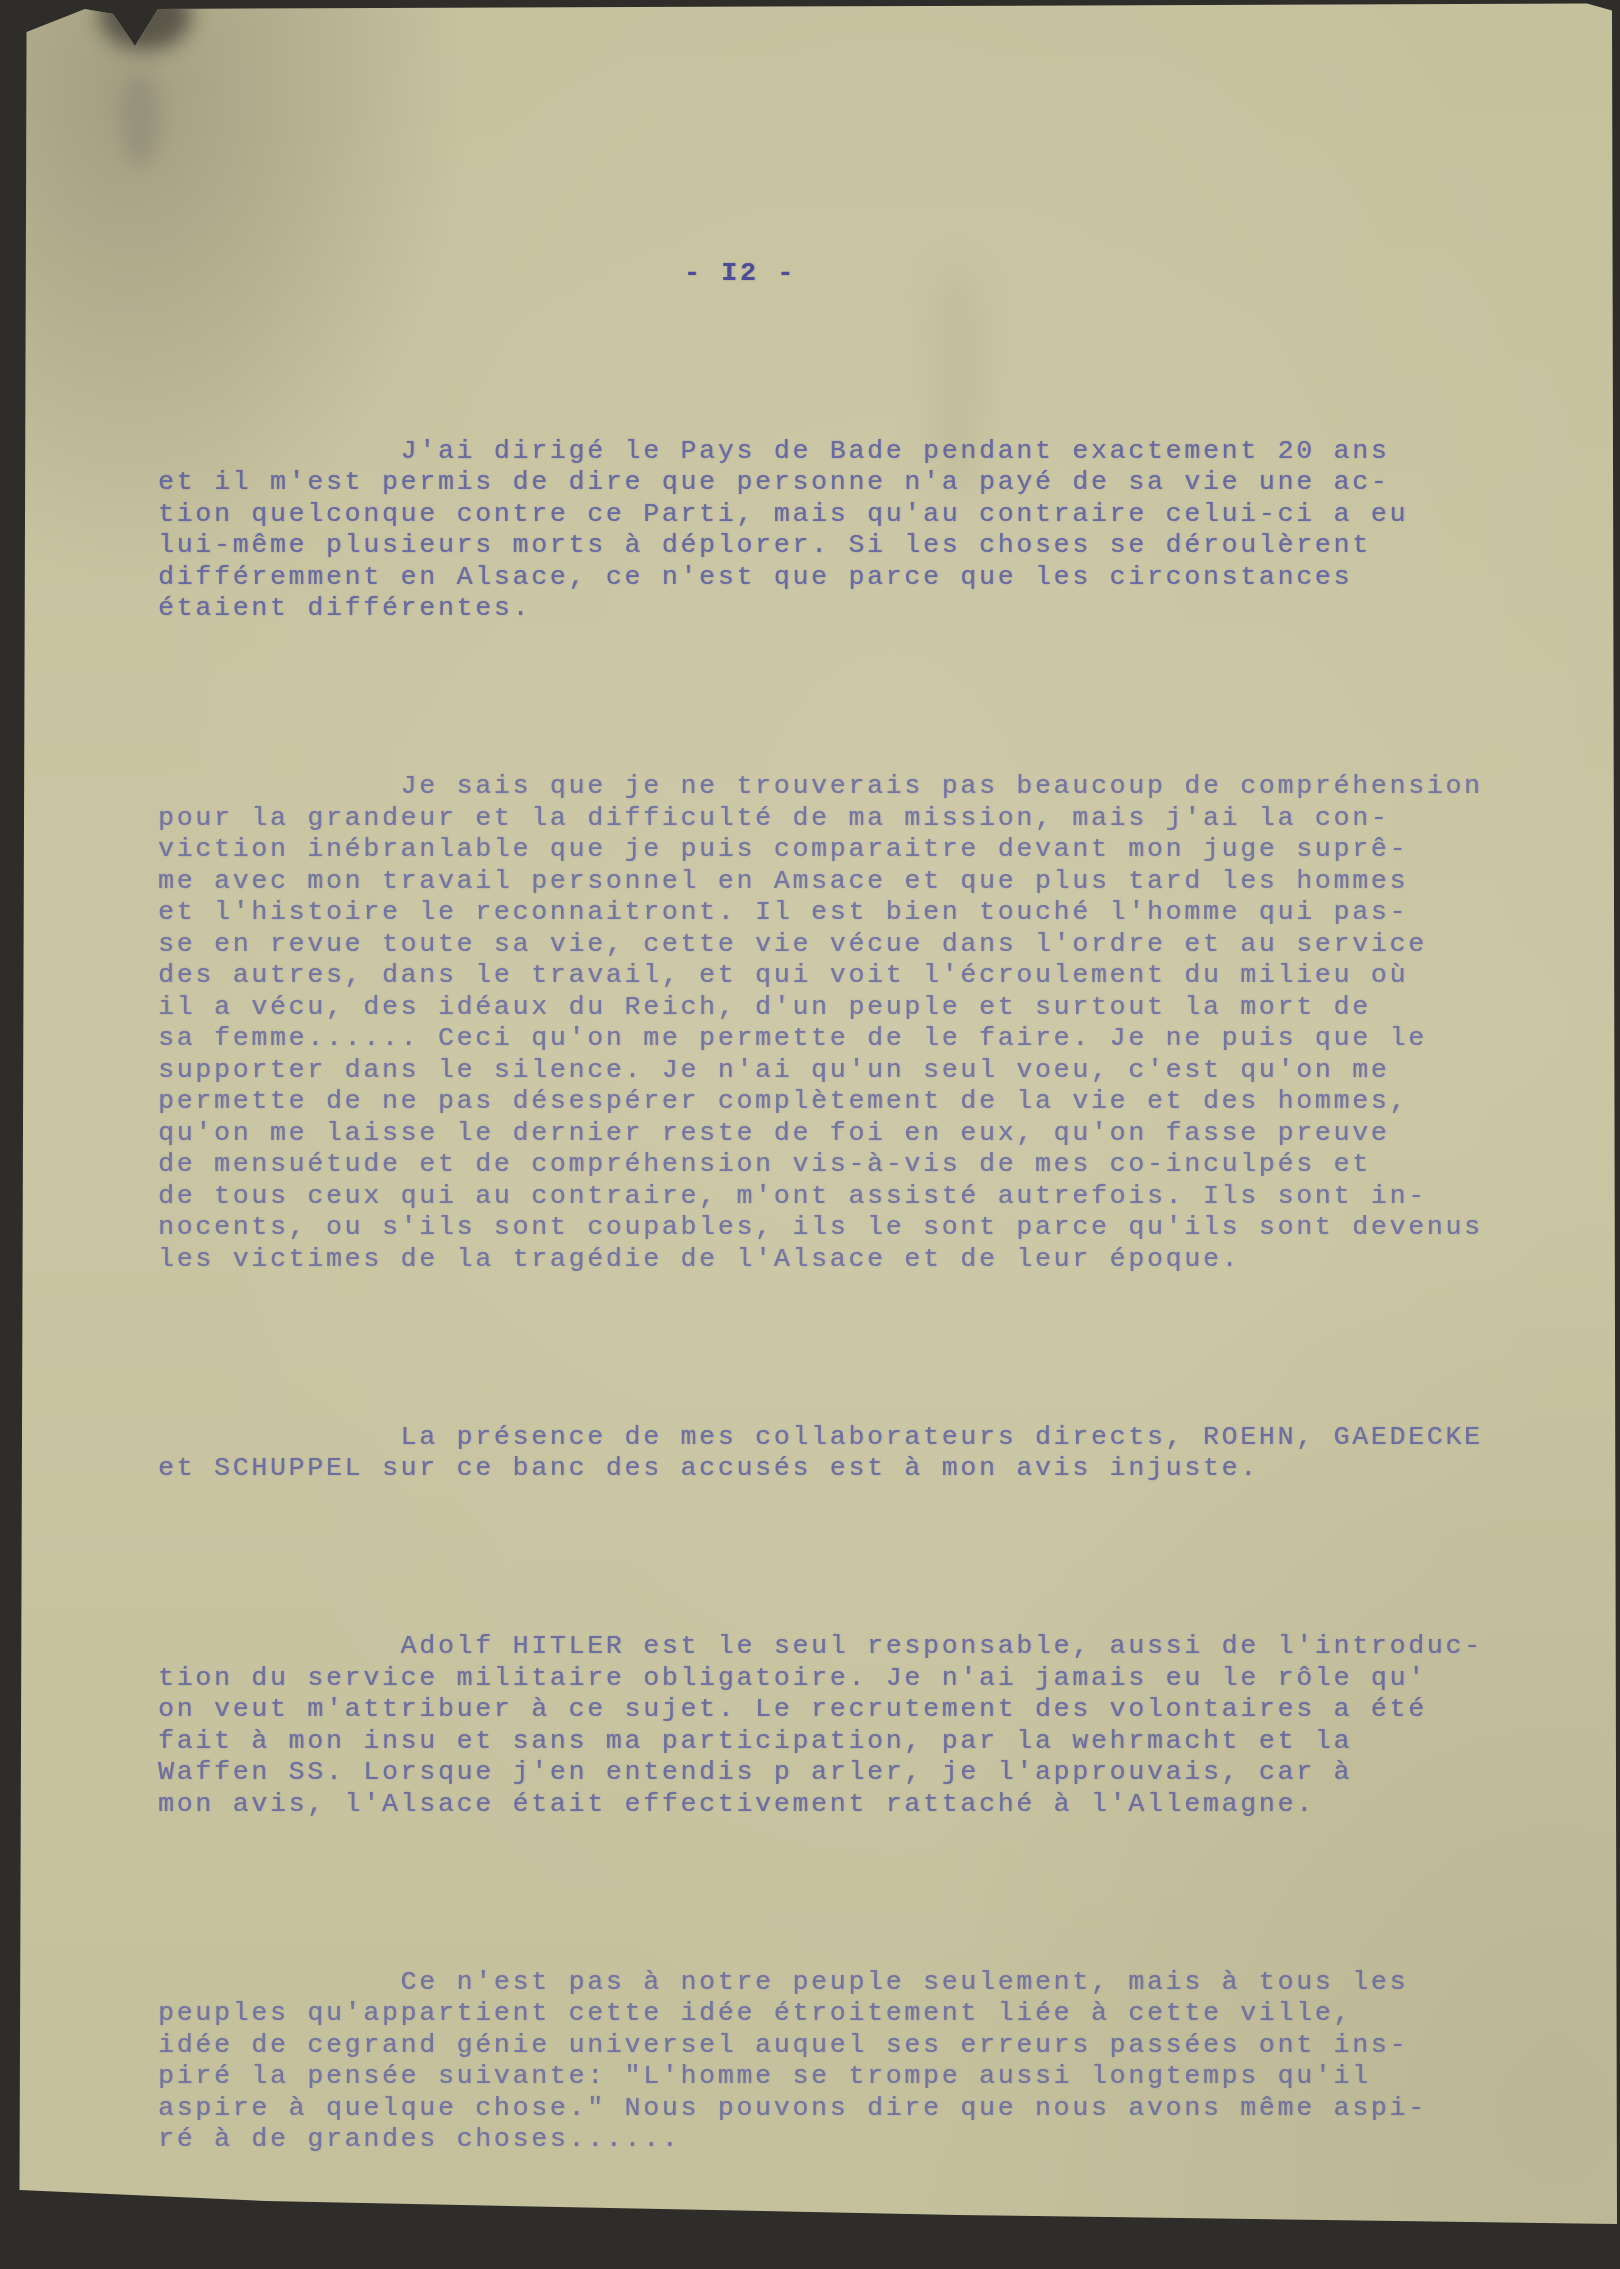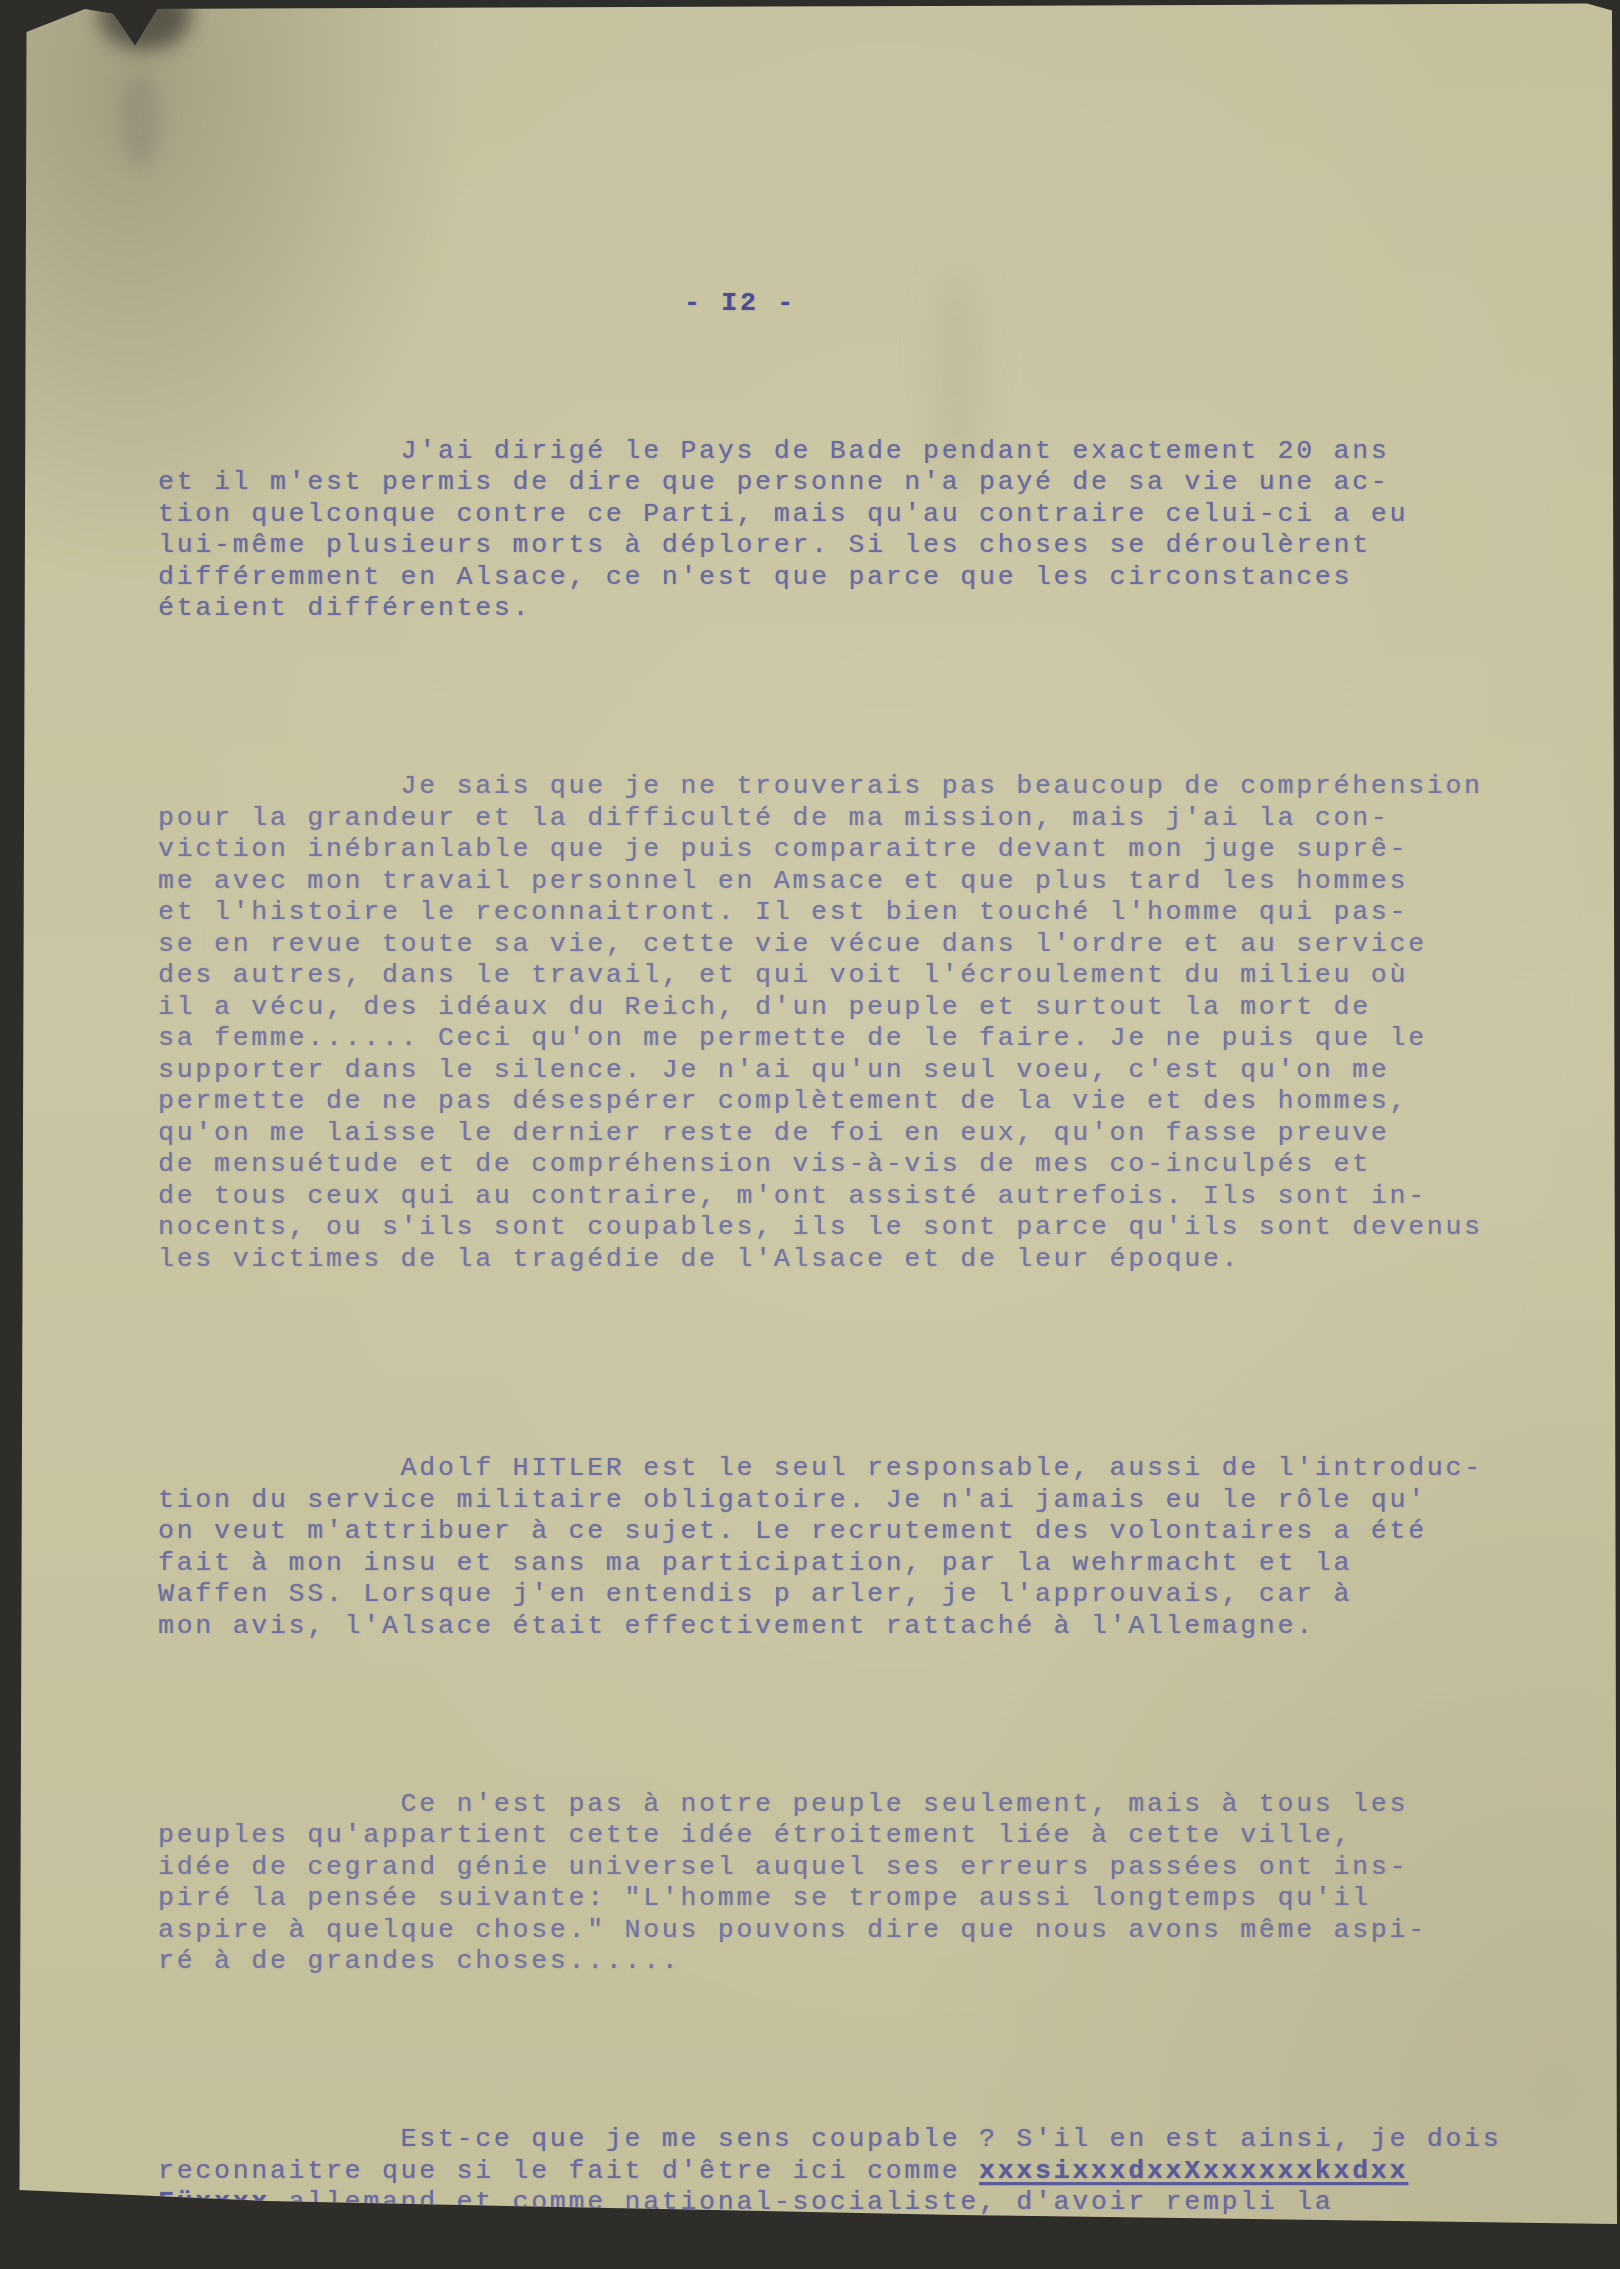--- a/index.html
+++ b/index.html
@@ -35,21 +35,21 @@
 
   
   .ink {
     color:#5e61a2;
     text-shadow:0.4px 0.4px 1.4px rgba(68,70,138,0.55);
     white-space:pre;
   }
   .page-number {
     position:absolute; left:684px; top:257px;
     font-size:26.6px; line-height:32px; letter-spacing:2.7px;
-    color:#4b4d96; font-weight:700;margin-top:30px;
+    color:#4b4d96; font-weight:700;
   }
   .text-block {
     position:absolute; left:158px; top:325px;
     font-size:26.6px; line-height:31.5px; letter-spacing:2.7px;
   }
   .para { margin:16px 0 36px 0; }
   .fade-90 { opacity:.90; }
   .fade-85 { opacity:.85; }
   .fade-80 { opacity:.80; }
   .overstrike {
@@ -89,20 +89,22 @@
 il a vécu, des idéaux du Reich, d'un peuple et surtout la mort de
 sa femme...... Ceci qu'on me permette de le faire. Je ne puis que le
 supporter dans le silence. Je n'ai qu'un seul voeu, c'est qu'on me
 permette de ne pas désespérer complètement de la vie et des hommes,
 qu'on me laisse le dernier reste de foi en eux, qu'on fasse preuve
 de mensuétude et de compréhension vis-à-vis de mes co-inculpés et
 de tous ceux qui au contraire, m'ont assisté autrefois. Ils sont in-
 nocents, ou s'ils sont coupables, ils le sont parce qu'ils sont devenus
 les victimes de la tragédie de l'Alsace et de leur époque.</div>
 
+    <div class="para fade-85">             La présence de mes collaborateurs directs, ROEHN, GAEDECKE
+et SCHUPPEL sur ce banc des accusés est à mon avis injuste.</div>
 
     <div class="para fade-85">             Adolf HITLER est le seul responsable, aussi de l'introduc-
 tion du service militaire obligatoire. Je n'ai jamais eu le rôle qu'
 on veut m'attribuer à ce sujet. Le recrutement des volontaires a été
 fait à mon insu et sans ma participation, par la wehrmacht et la
 Waffen SS. Lorsque j'en entendis p arler, je l'approuvais, car à
 mon avis, l'Alsace était effectivement rattaché à l'Allemagne.</div>
 
     <div class="para fade-80">             Ce n'est pas à notre peuple seulement, mais à tous les
 peuples qu'appartient cette idée étroitement liée à cette ville,

